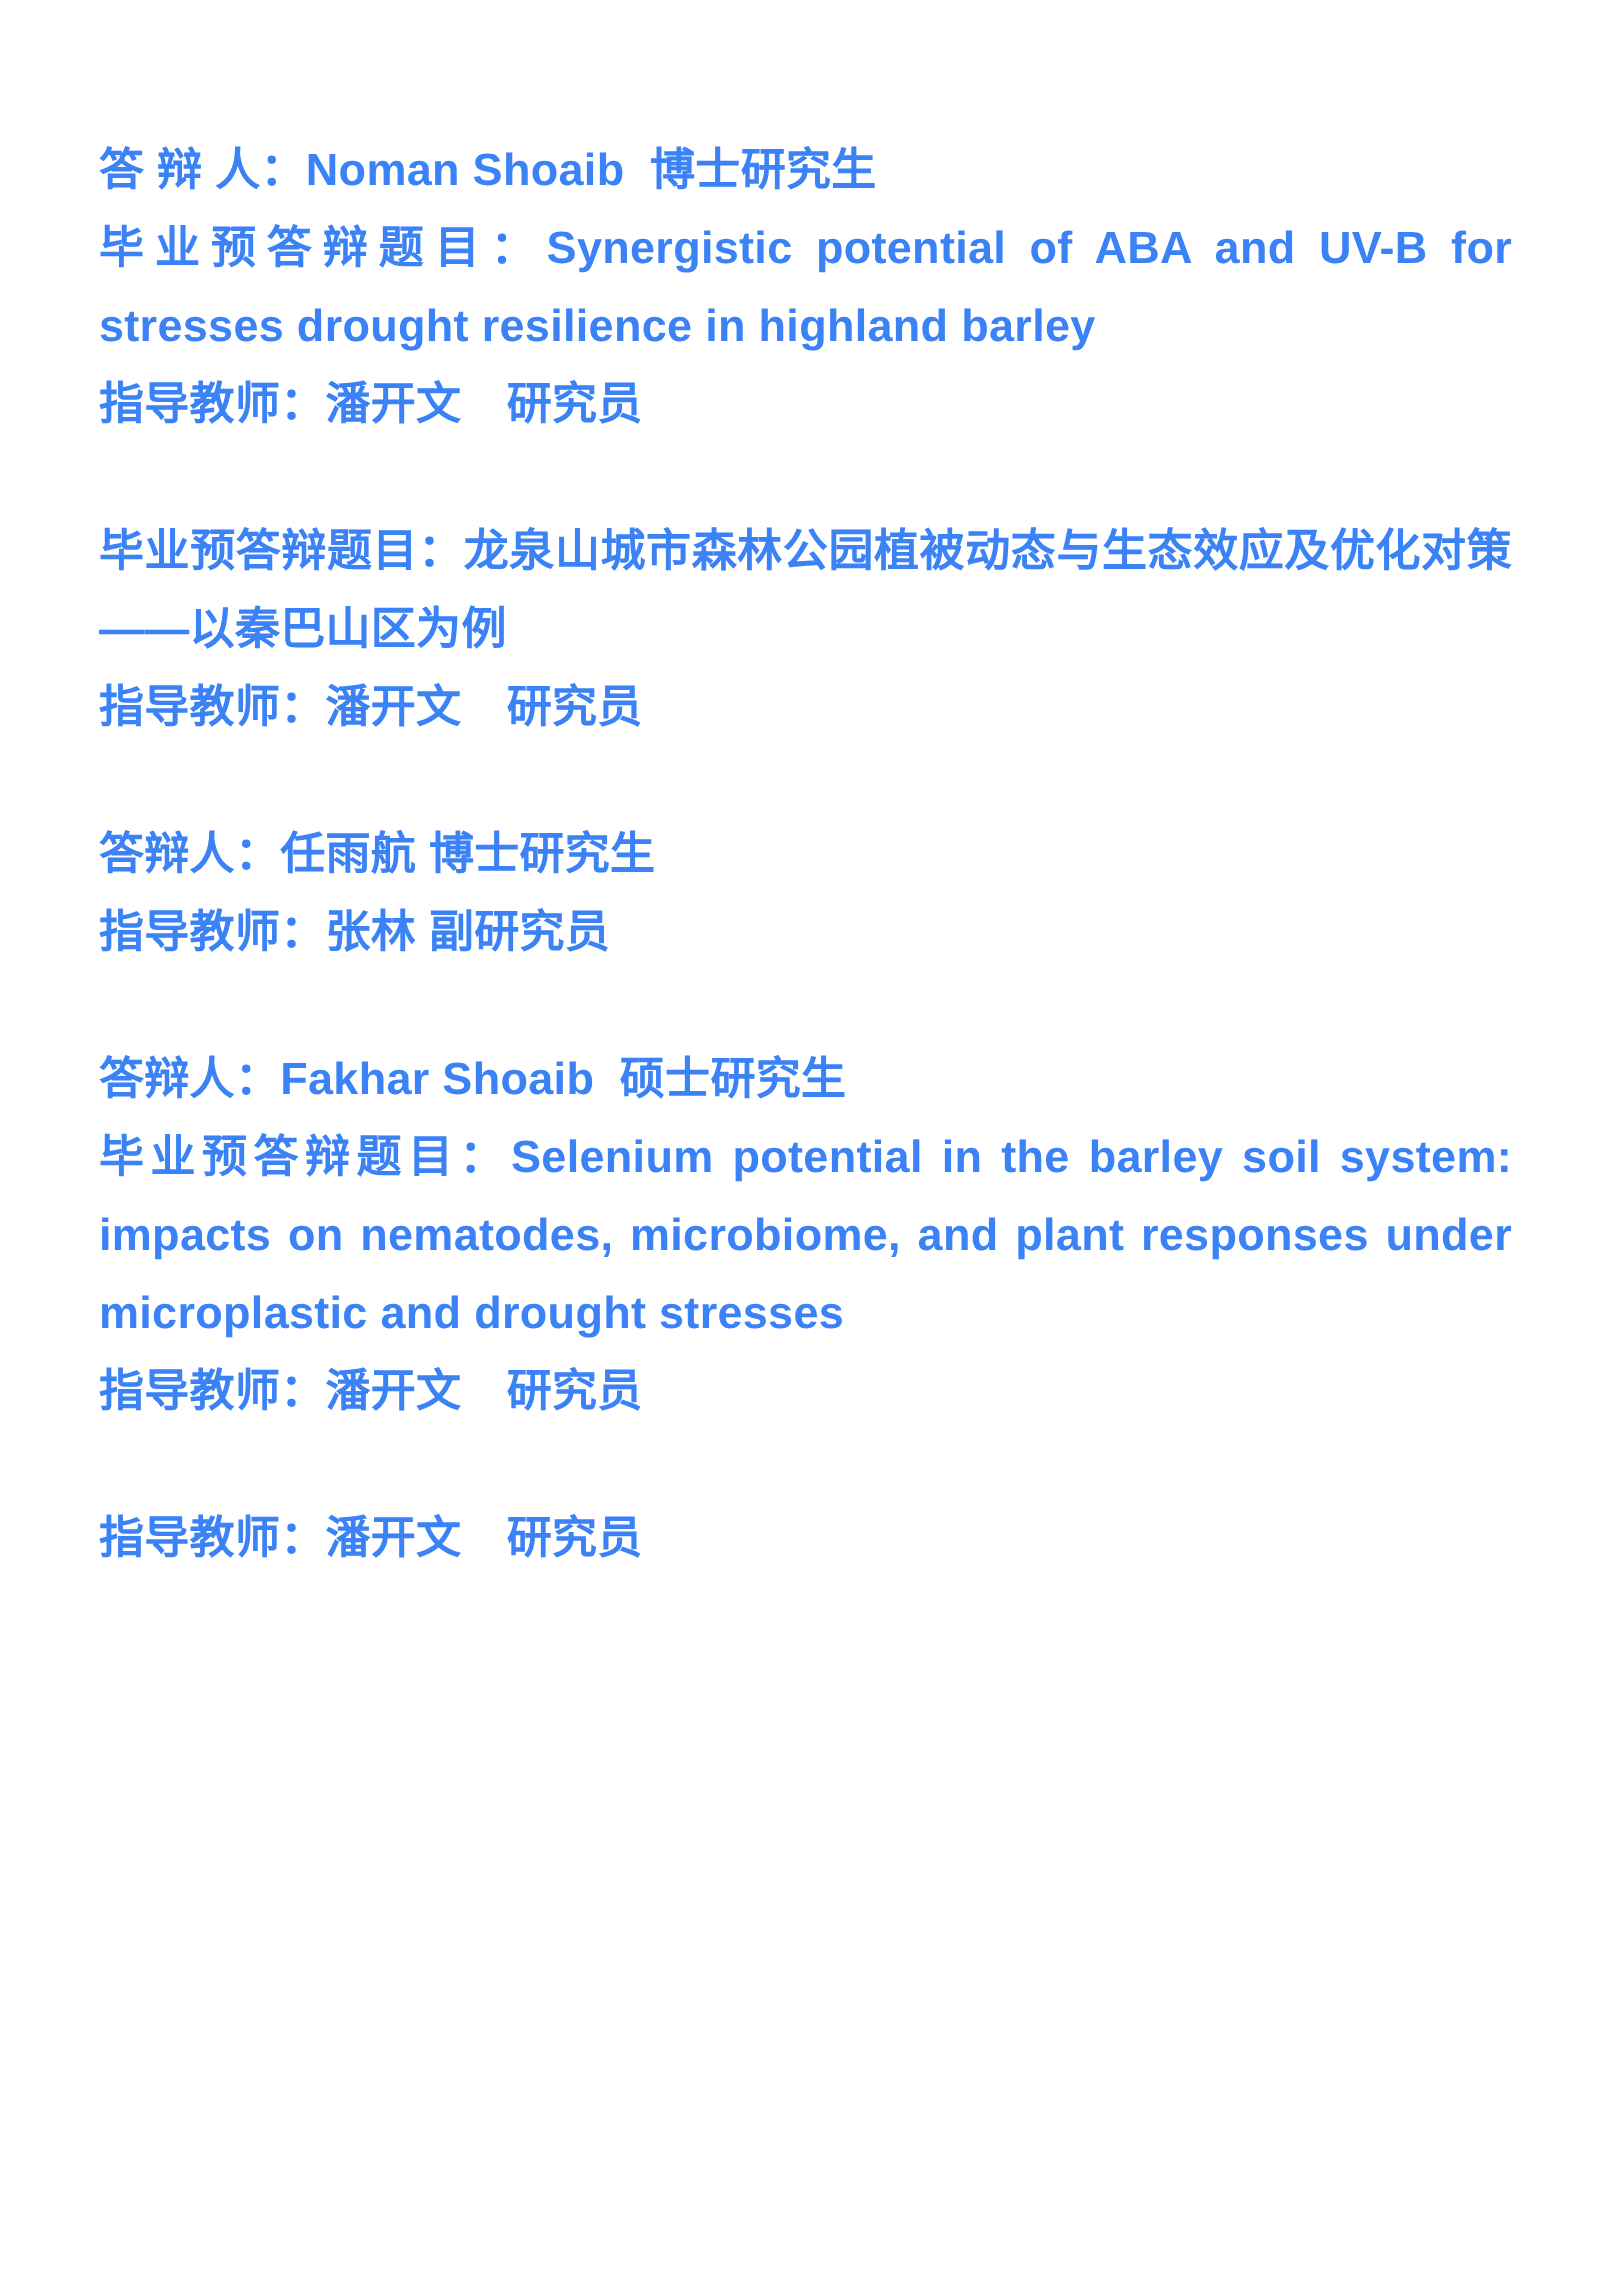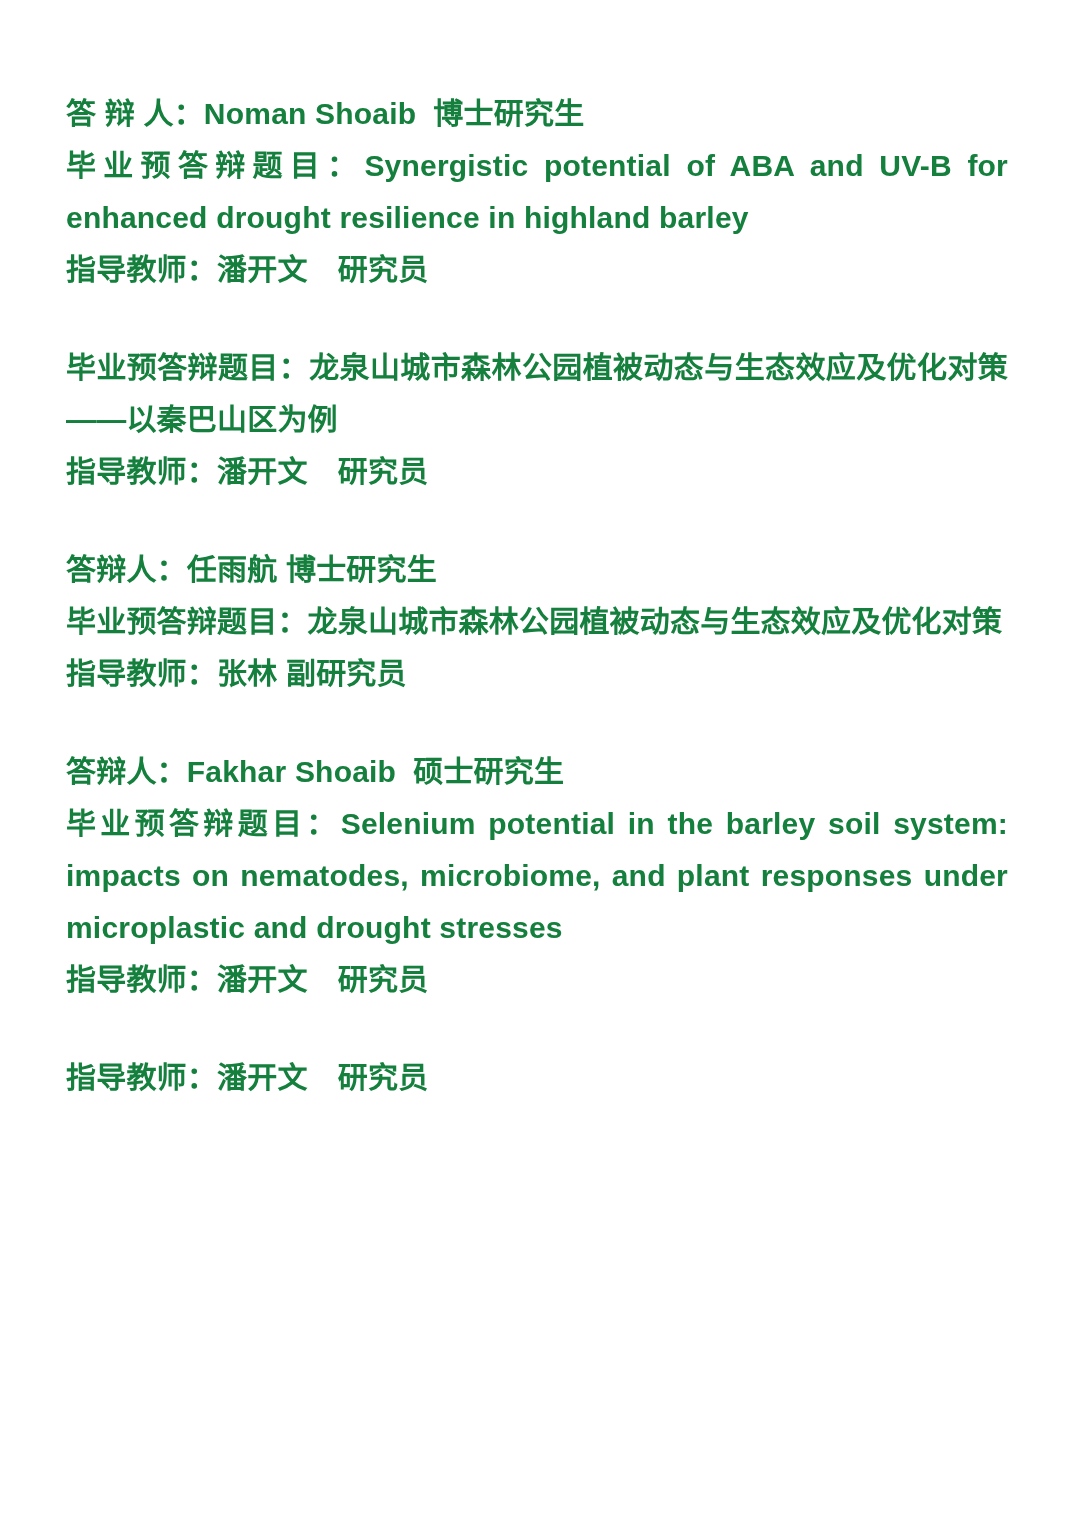--- a/index.html
+++ b/index.html
@@ -28,21 +28,21 @@
   }
 
   .entry:last-child {
     margin-bottom: 0;
   }
 
   .line {
     font-size: 30px;
     line-height: 52px;
     font-weight: 700;
-    color: #15803d;
+    color: #3b82f6;
     letter-spacing: 0.2px;
   }
 
   
   .title-line {
     text-align: justify;
     text-justify: inter-word;
   }
 
   .person-line, .advisor-line {
@@ -50,32 +50,31 @@
     white-space: pre-wrap; 
   }
 </style>
 </head>
 <body>
 
 <div class="page">
 
   <div class="entry">
     <p class="line person-line">答 辩 人：Noman Shoaib  博士研究生</p>
-    <p class="line title-line">毕业预答辩题目：Synergistic potential of ABA and UV-B for enhanced drought resilience in highland barley</p>
+    <p class="line title-line">毕业预答辩题目：Synergistic potential of ABA and UV-B for stresses drought resilience in highland barley</p>
     <p class="line advisor-line">指导教师：潘开文　研究员</p>
   </div>
 
   <div class="entry">
     <p class="line title-line">毕业预答辩题目：龙泉山城市森林公园植被动态与生态效应及优化对策——以秦巴山区为例</p>
     <p class="line advisor-line">指导教师：潘开文　研究员</p>
   </div>
 
   <div class="entry">
     <p class="line person-line">答辩人：任雨航 博士研究生</p>
-    <p class="line title-line">毕业预答辩题目：龙泉山城市森林公园植被动态与生态效应及优化对策</p>
     <p class="line advisor-line">指导教师：张林 副研究员</p>
   </div>
 
   <div class="entry">
     <p class="line person-line">答辩人：Fakhar Shoaib  硕士研究生</p>
     <p class="line title-line">毕业预答辩题目：Selenium potential in the barley soil system: impacts on nematodes, microbiome, and plant responses under microplastic and drought stresses</p>
     <p class="line advisor-line">指导教师：潘开文　研究员</p>
   </div>
 
   <div class="entry">

